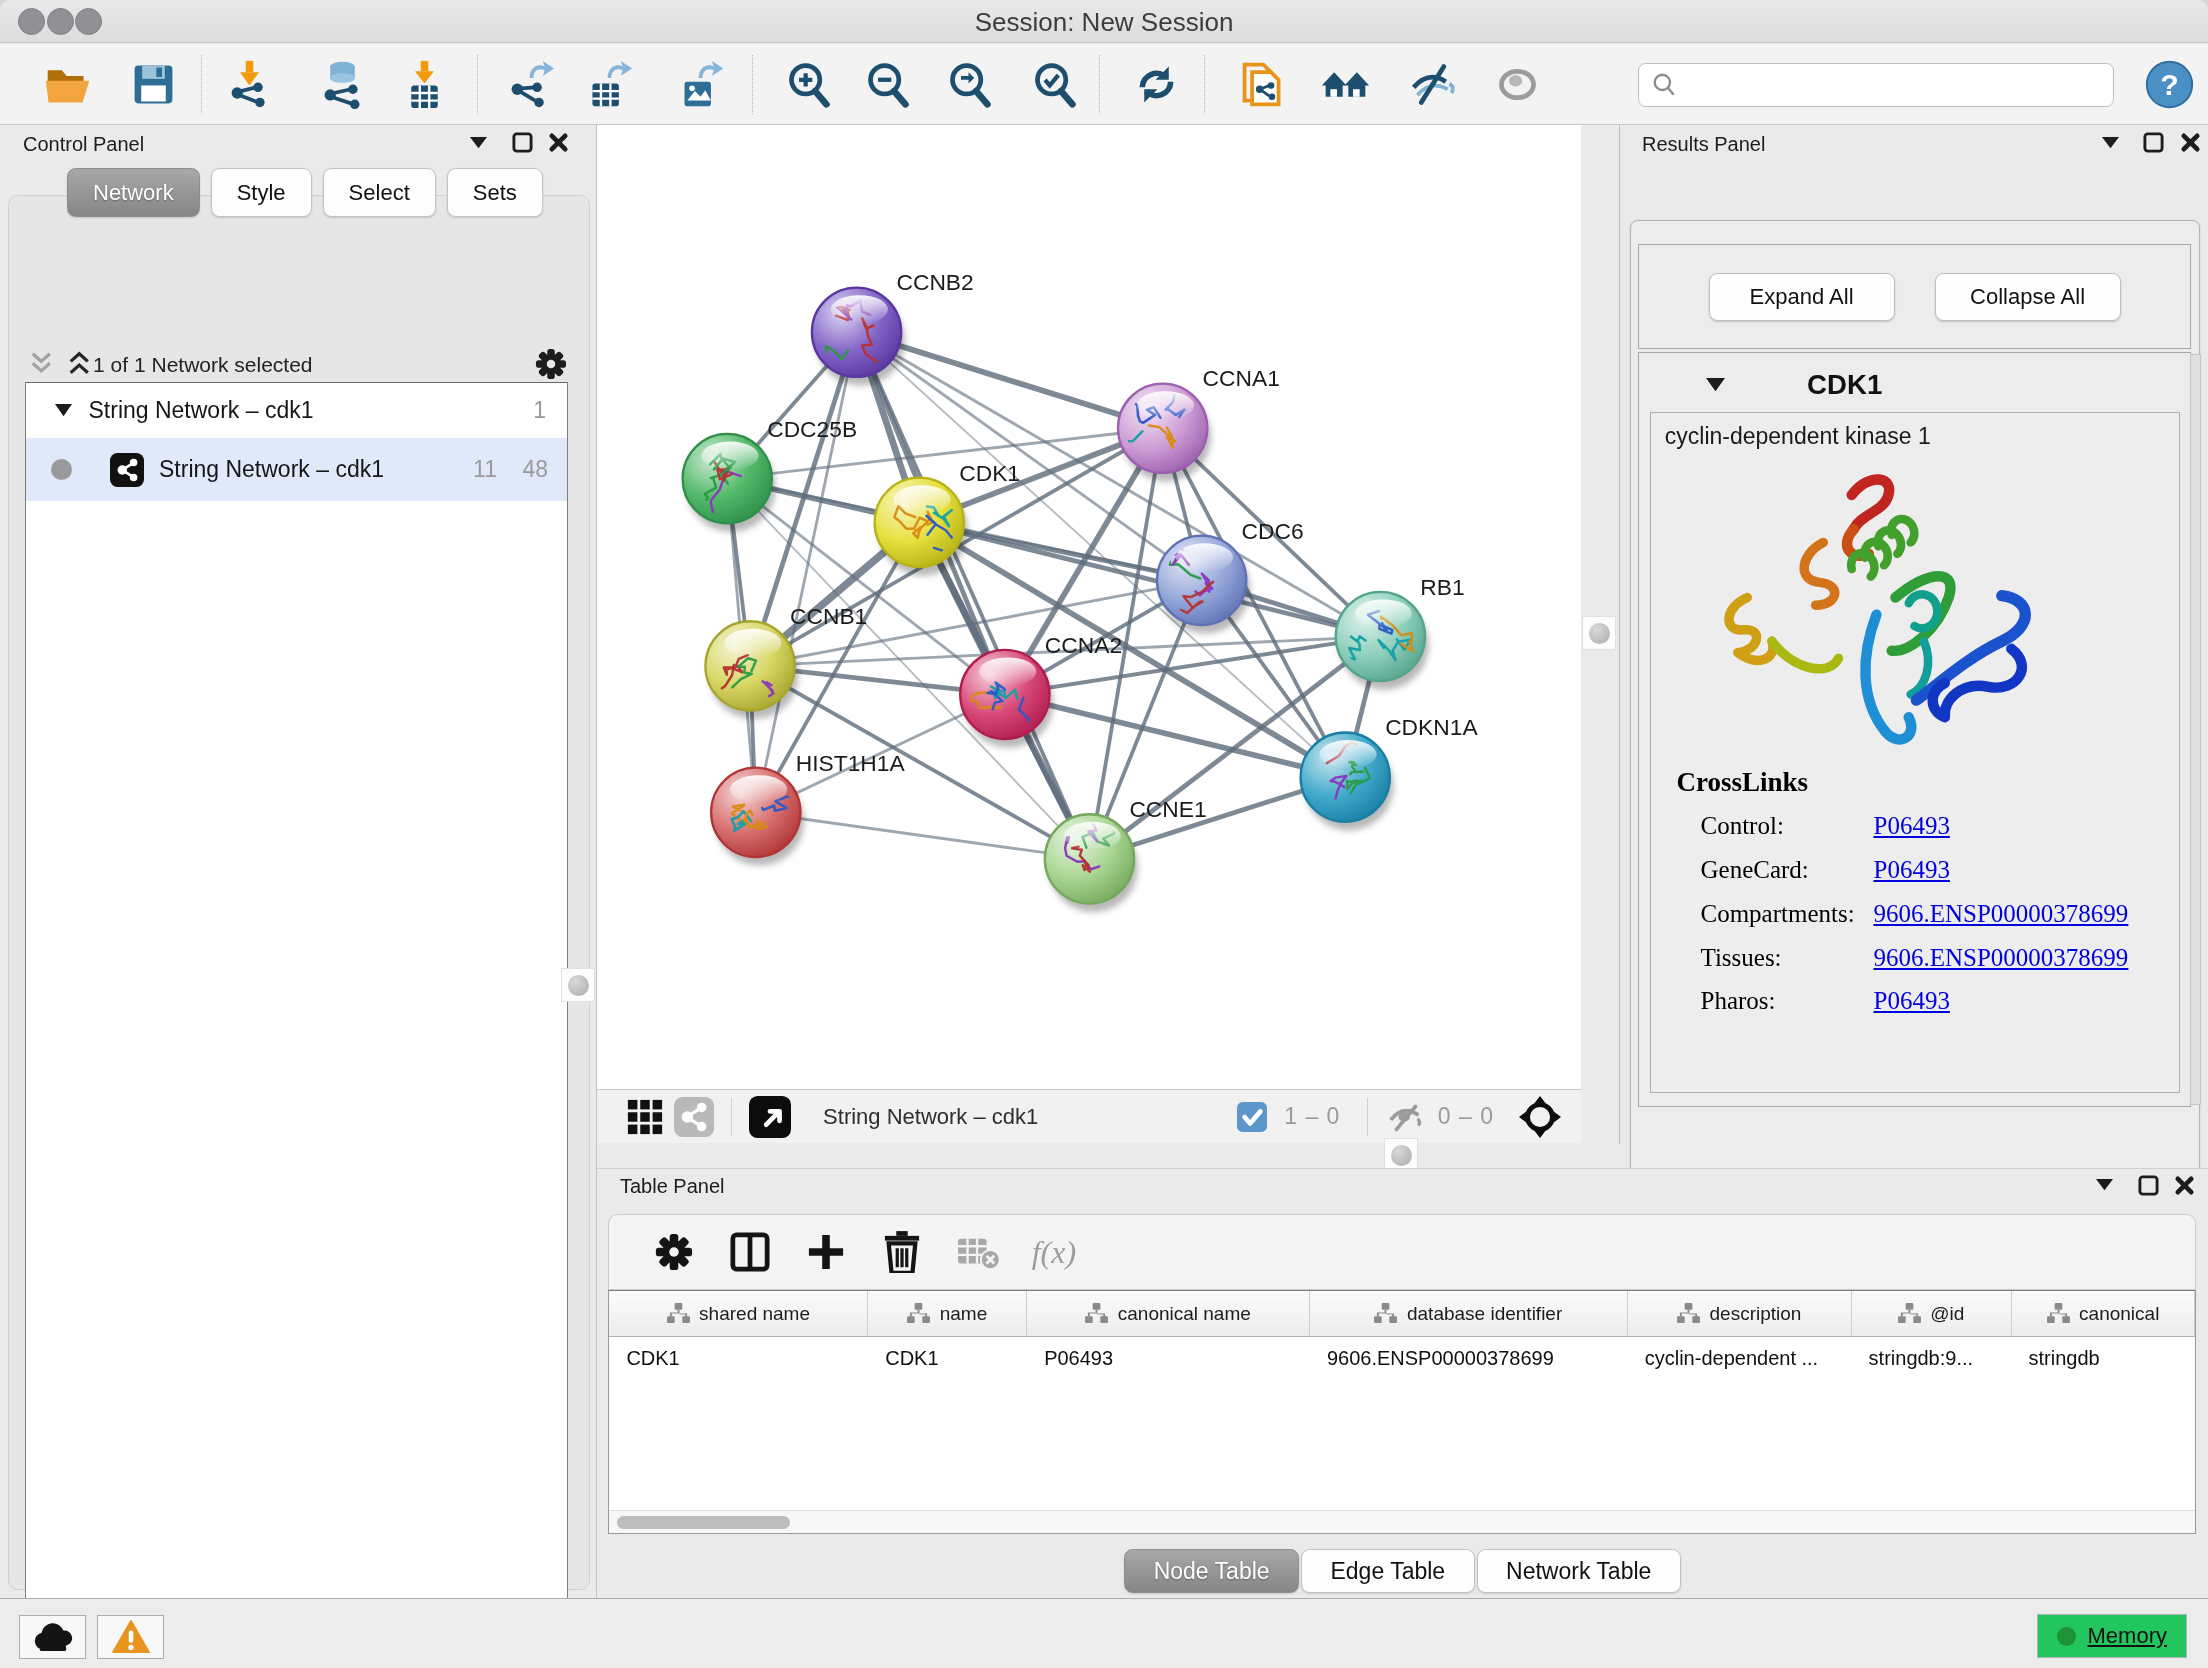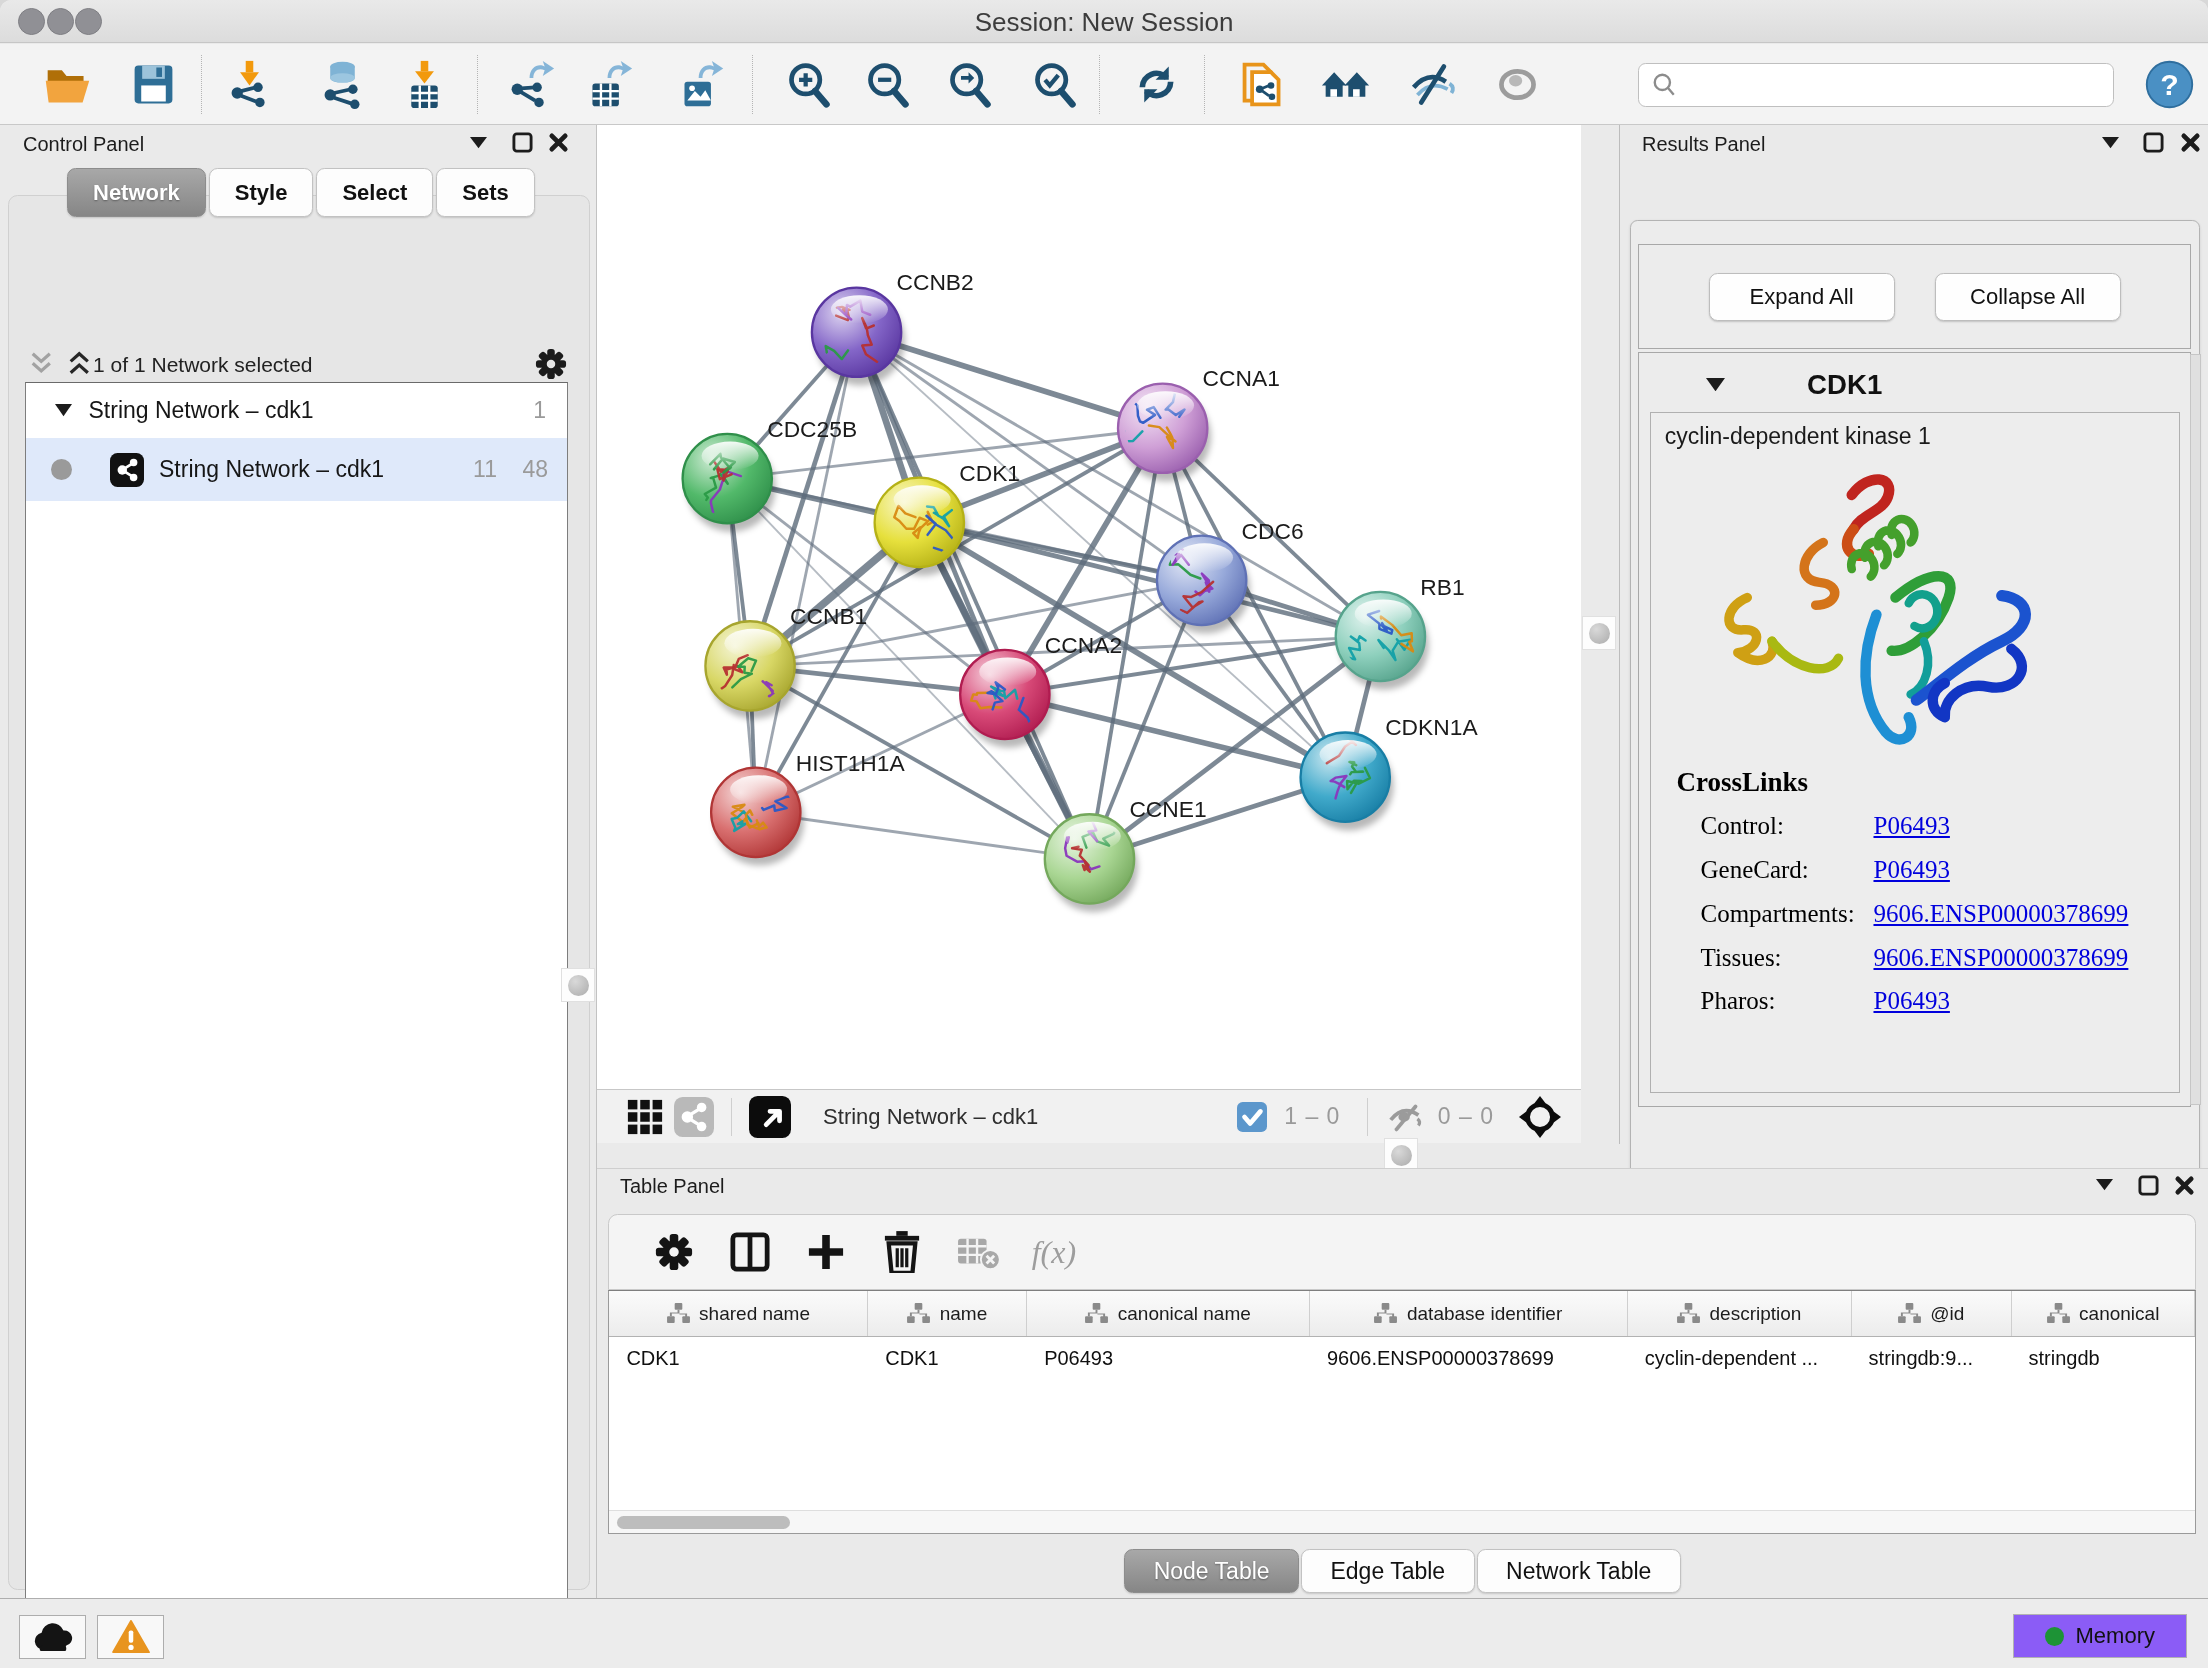--- a/index.html
+++ b/index.html
@@ -30,21 +30,21 @@
 
   
   .panel-title { font-size:20px; color:#1c1c1c; }
   .win-ctl { display:inline-flex; align-items:center; justify-content:center; width:32px; height:32px; cursor:pointer; }
 
   
   #control-panel { left:0; top:125px; width:597px; height:1473px; background:#eaeaea;
                    border-right:1px solid #c2c2c2; }
   #cp-subpanel { left:7.6px; top:70px; width:582px; height:1395px; background:#e6e6e6;
                  border:1px solid #d0d0d0; border-radius:9.5px; }
-  .tabrow { position:absolute; display:flex; gap:3px;font-weight:bold; }
+  .tabrow { position:absolute; display:flex; gap:11px; }
   .tab { height:49px; display:flex; align-items:center; justify-content:center;
          background:#fdfdfd; border:1px solid #c2c2c2; border-radius:8.6px;
          font-size:22px; color:#111; padding:0 25px; cursor:pointer;
          box-shadow:0 1px 1.9px rgba(0,0,0,.15); }
   .tab.sel { background:linear-gradient(#a8a8a8,#868686); color:#fff; border-color:#8d8d8d;
              text-shadow:0 1px 1.9px rgba(0,0,0,.35); }
   #cp-drivebar { left:13.3px; top:224px; width:571px; height:32px; display:flex; align-items:center; }
   #cp-status { font-size:21px; color:#222; }
   #cp-listbox { left:25px; top:257px; width:543px; height:1316px; background:#fff;
                 border:1px solid #7d7d7d; border-top:1.9px solid #6a6a6a; }
@@ -115,23 +115,23 @@
   #tp-hscroll { position:absolute; left:0; bottom:0; width:100%; height:23px; background:#f7f7f7;
                 border-top:1px solid #dedede; }
   #tp-thumb { position:absolute; left:7.6px; top:4.8px; width:173px; height:13.3px; background:#bdbdbd; border-radius:6.7px; }
   #tp-tabs { position:absolute; left:0; top:380px; width:100%; display:flex; justify-content:center; gap:1.9px; }
   .ttab { height:44px; padding:0 28.5px; font-size:23px; }
 
   
   #statusbar { left:0; top:1598px; width:2208px; height:70px; background:#ececec; border-top:1.9px solid #aeaeae; }
   .sb-btn { position:absolute; top:16px; width:67px; height:44px; background:#f8f8f8;
             border:1px solid #adadad; display:flex; align-items:center; justify-content:center; cursor:pointer; }
-  #memory-btn { position:absolute; right:21px; top:15px; height:44px; background:#8b5cf6;
+  #memory-btn { position:absolute; right:21px; top:15px; height:44px; background:#22c55e;
                 border:1px solid #b2b2b2; display:flex; align-items:center; gap:11.4px;
-                padding:0 31px; font-size:22px; color:#111; cursor:pointer; }
+                padding:0 19px; font-size:22px; color:#111; cursor:pointer;text-decoration:underline; }
   #memory-dot { width:19px; height:19px; border-radius:50%; background:#1d9336; }
 </style>
 </head>
 <body>
 
 <div id="app">
 
   <div id="titlebar" class="abs">
     <span class="tl" style="left:18px"></span>
     <span class="tl" style="left:47px"></span>

